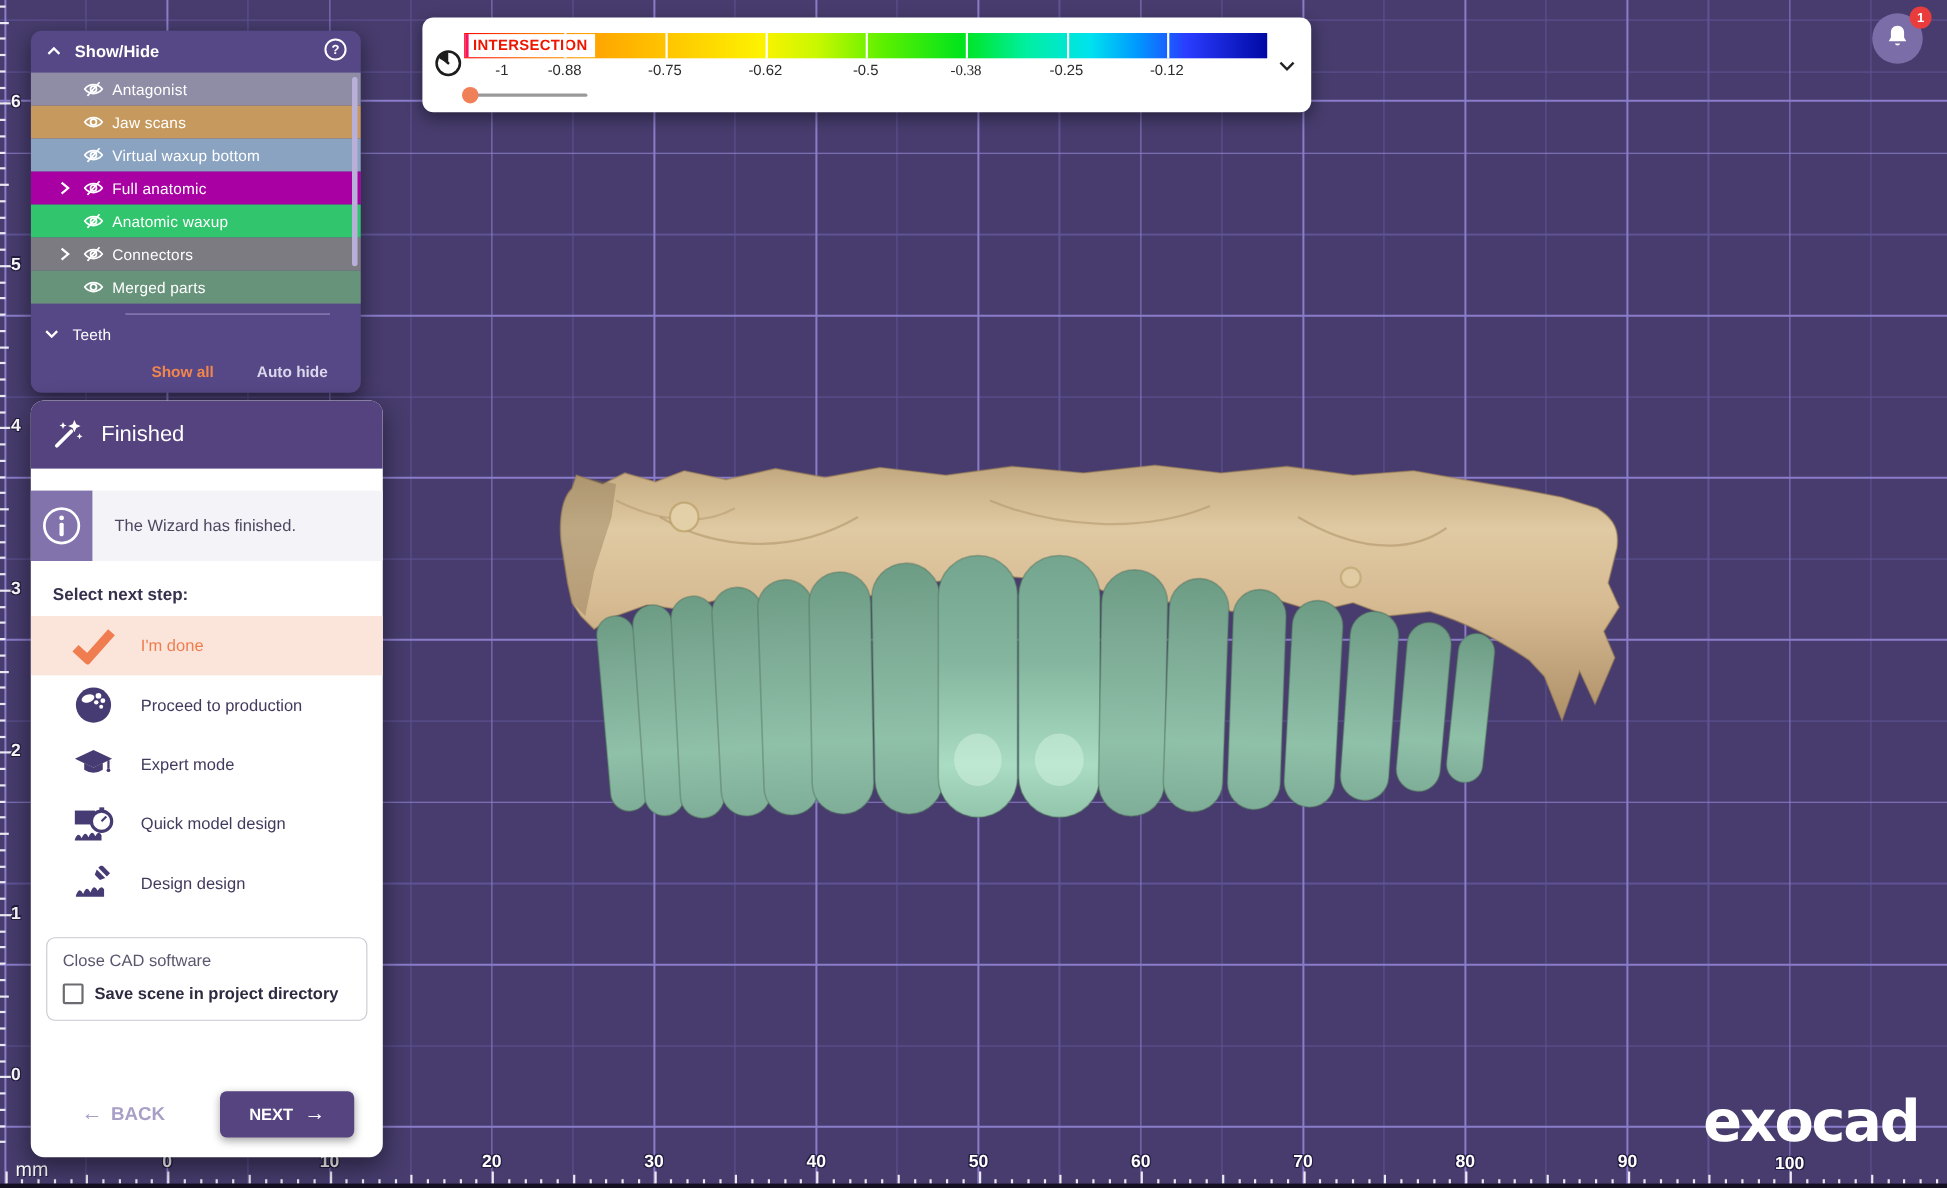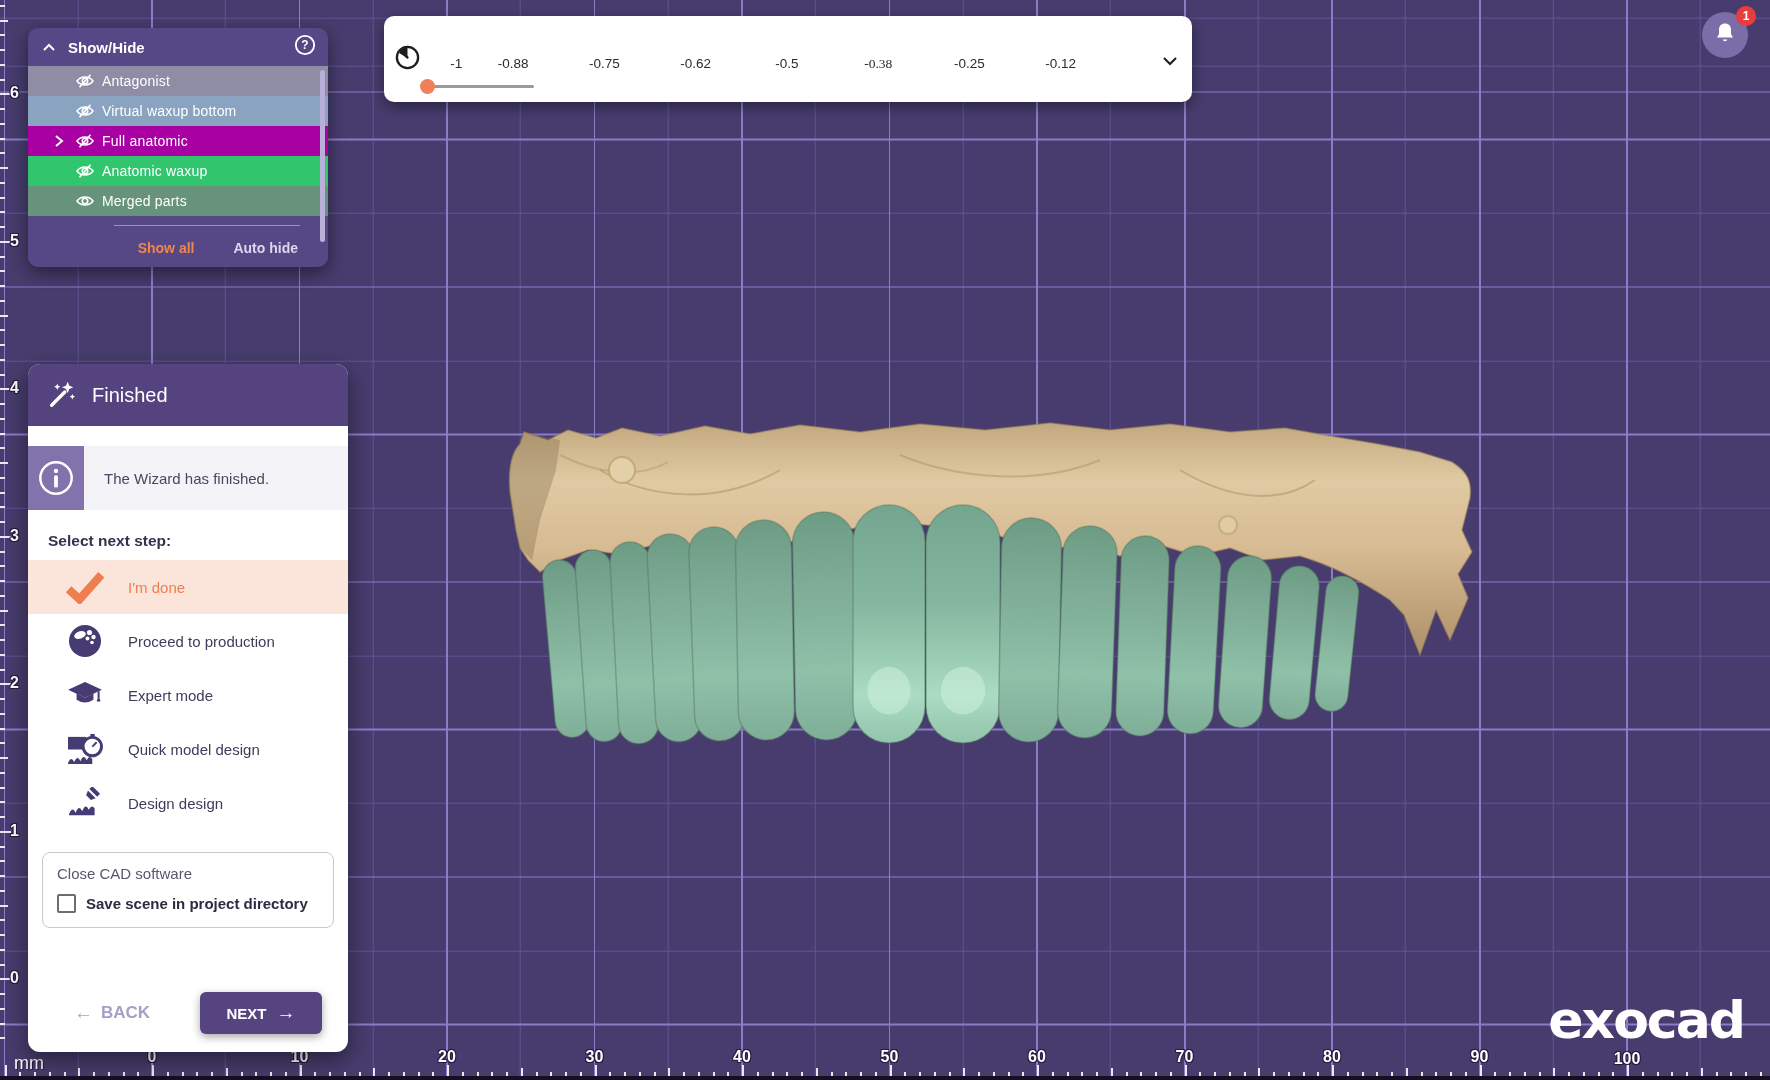--- a/index.html
+++ b/index.html
@@ -406,20 +406,30 @@
         <span class="sh-expand"></span>
         <span class="sh-eye">
           <svg viewBox="0 0 18 14" width="18" height="14">
             <path d="M1 7 C5 1.6 13 1.6 17 7 C13 12.4 5 12.4 1 7 Z" fill="none" stroke="#fff" stroke-width="1.6"></path>
             <circle cx="9" cy="7" r="2.7" fill="none" stroke="#fff" stroke-width="1.6"></circle>
             <path d="M3.5 13.2 L14.5 .8" stroke="#fff" stroke-width="1.6"></path>
           </svg>
         </span>
         <span class="sh-label">Antagonist</span>
       </div>
+      <div class="sh-row" style="background: rgb(198, 154, 94);">
+        <span class="sh-expand"></span>
+        <span class="sh-eye">
+          <svg viewBox="0 0 18 14" width="18" height="14">
+            <path d="M1 7 C5 1.6 13 1.6 17 7 C13 12.4 5 12.4 1 7 Z" fill="none" stroke="#fff" stroke-width="1.6"></path>
+            <circle cx="9" cy="7" r="2.7" fill="none" stroke="#fff" stroke-width="1.6"></circle>
+          </svg>
+        </span>
+        <span class="sh-label">Jaw scans</span>
+      </div>
       <div class="sh-row" style="background: rgb(138, 163, 192);">
         <span class="sh-expand"></span>
         <span class="sh-eye">
           <svg viewBox="0 0 18 14" width="18" height="14">
             <path d="M1 7 C5 1.6 13 1.6 17 7 C13 12.4 5 12.4 1 7 Z" fill="none" stroke="#fff" stroke-width="1.6"></path>
             <circle cx="9" cy="7" r="2.7" fill="none" stroke="#fff" stroke-width="1.6"></circle>
             <path d="M3.5 13.2 L14.5 .8" stroke="#fff" stroke-width="1.6"></path>
           </svg>
         </span>
         <span class="sh-label">Virtual waxup bottom</span>
@@ -443,47 +453,82 @@
         <span class="sh-expand"></span>
         <span class="sh-eye">
           <svg viewBox="0 0 18 14" width="18" height="14">
             <path d="M1 7 C5 1.6 13 1.6 17 7 C13 12.4 5 12.4 1 7 Z" fill="none" stroke="#fff" stroke-width="1.6"></path>
             <circle cx="9" cy="7" r="2.7" fill="none" stroke="#fff" stroke-width="1.6"></circle>
             <path d="M3.5 13.2 L14.5 .8" stroke="#fff" stroke-width="1.6"></path>
           </svg>
         </span>
         <span class="sh-label">Anatomic waxup</span>
       </div>
+      <div class="sh-row" style="background: rgb(124, 123, 130);">
+        <span class="sh-expand">
+          <svg viewBox="0 0 10 14" width="10" height="14">
+            <path d="M2 2 L8 7 L2 12" fill="none" stroke="#fff" stroke-width="2"></path>
+          </svg>
+        </span>
+        <span class="sh-eye">
+          <svg viewBox="0 0 18 14" width="18" height="14">
+            <path d="M1 7 C5 1.6 13 1.6 17 7 C13 12.4 5 12.4 1 7 Z" fill="none" stroke="#fff" stroke-width="1.6"></path>
+            <circle cx="9" cy="7" r="2.7" fill="none" stroke="#fff" stroke-width="1.6"></circle>
+            <path d="M3.5 13.2 L14.5 .8" stroke="#fff" stroke-width="1.6"></path>
+          </svg>
+        </span>
+        <span class="sh-label">Connectors</span>
+      </div>
       <div class="sh-row" style="background: rgb(104, 147, 123);">
         <span class="sh-expand"></span>
         <span class="sh-eye">
           <svg viewBox="0 0 18 14" width="18" height="14">
             <path d="M1 7 C5 1.6 13 1.6 17 7 C13 12.4 5 12.4 1 7 Z" fill="none" stroke="#fff" stroke-width="1.6"></path>
             <circle cx="9" cy="7" r="2.7" fill="none" stroke="#fff" stroke-width="1.6"></circle>
           </svg>
         </span>
         <span class="sh-label">Merged parts</span>
       </div>
     </div>
   <div id="sh-divider"></div>
+  <div id="teeth-row">
+    <span>
+      <svg viewBox="0 0 14 9" width="14" height="9">
+          <path d="M2 2 L7 7 L12 2" fill="none" stroke="#fff" stroke-width="2"></path>
+        </svg>
+    </span>
+    <span class="sh-label">Teeth</span>
+  </div>
   <div id="sh-actions">
     <span id="show-all">Show all</span>
     <span id="auto-hide">Auto hide</span>
   </div>
   <div id="sh-scrollthumb"></div>
 </div>
 
 <div id="cbar">
   <span id="cbar-gauge">
     <svg viewBox="0 0 28 28" width="27" height="27">
         <circle cx="14" cy="14" r="11" fill="none" stroke="#1d1d1d" stroke-width="2.4"></circle>
         <path d="M14 14 L5.5 9.5 A11 11 0 0 1 14 3 Z" fill="#1d1d1d"></path>
         <path d="M14 14 L7 8" stroke="#1d1d1d" stroke-width="2.4" stroke-linecap="round"></path>
       </svg>
   </span>
+  <div id="cbar-bar" style="background: linear-gradient(90deg, rgb(251, 3, 0) 0%, rgb(255, 122, 0) 9%, rgb(255, 157, 0) 14%, rgb(255, 196, 0) 25%, rgb(253, 242, 0) 37%, rgb(200, 248, 0) 44%, rgb(94, 240, 0) 52%, rgb(0, 228, 28) 62%, rgb(0, 239, 160) 70%, rgb(0, 226, 238) 78%, rgb(0, 150, 255) 84%, rgb(42, 60, 255) 90%, rgb(0, 9, 164) 100%);">
+    <div id="cbar-chip">
+      <span>INTERSECTION</span>
+    </div>
+  <div class="cbar-div" style="left: 12.5%;"></div>
+      <div class="cbar-div" style="left: 25%;"></div>
+      <div class="cbar-div" style="left: 37.5%;"></div>
+      <div class="cbar-div" style="left: 50%;"></div>
+      <div class="cbar-div" style="left: 62.5%;"></div>
+      <div class="cbar-div" style="left: 75%;"></div>
+      <div class="cbar-div" style="left: 87.5%;"></div>
+    </div>
   <div id="cbar-labels" style="position: absolute; inset: 0px; pointer-events: none;">
       <span class="cbar-lbl" style="left: 72.31px;">-1</span>
       <span class="cbar-lbl" style="left: 129.25px;">-0.88</span>
       <span class="cbar-lbl" style="left: 220.5px;">-0.75</span>
       <span class="cbar-lbl" style="left: 311.75px;">-0.62</span>
       <span class="cbar-lbl" style="left: 403px;">-0.5</span>
       <span class="cbar-lbl" style="left: 494.25px; font-family: Liberation Serif, serif;">-0.38</span>
       <span class="cbar-lbl" style="left: 585.5px;">-0.25</span>
       <span class="cbar-lbl" style="left: 676.75px;">-0.12</span>
     </div>

